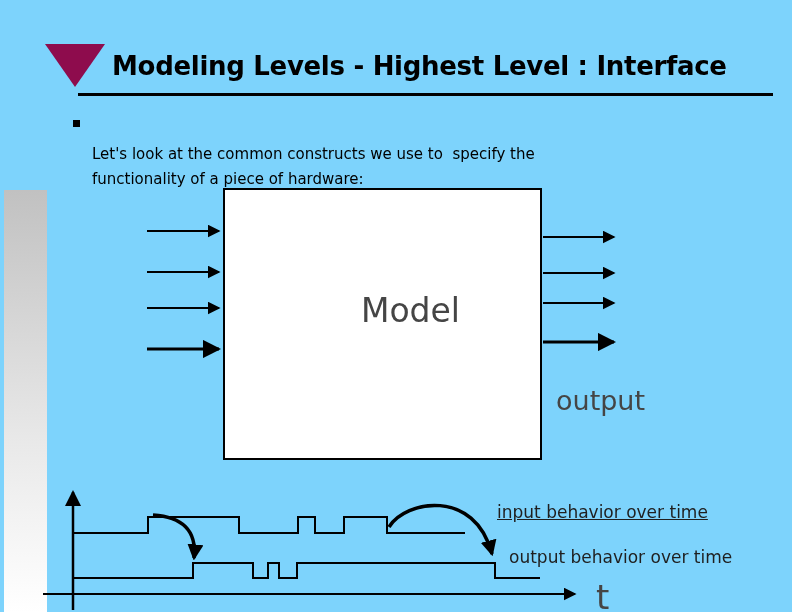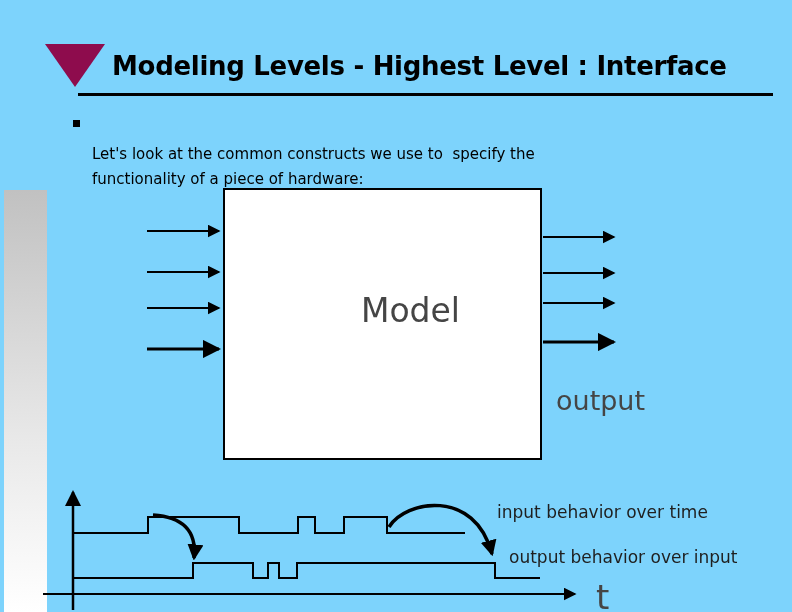--- a/index.html
+++ b/index.html
@@ -37,21 +37,21 @@
   }
   .model-box{
     left:223px;top:188px;width:319px;height:272px;box-sizing:border-box;
     border:2px solid var(--ink);background:#ffffff;
   }
   .model-label{left:223px;top:291px;width:319px;text-align:center;font-size:33px;color:var(--muted);margin-left:28px;}
   .io-label{font-size:27px;color:var(--muted);white-space:nowrap;}
   .inputs-label{left:117px;top:385px;}
   .outputs-label{left:556px;top:385px;}
   .caption{font-size:17px;color:var(--caption);white-space:nowrap;}
-  .input-caption{left:497px;top:502px;}
+  .input-caption{left:497px;top:502px;text-decoration:underline;}
   .output-caption{left:509px;top:547px;}
   .t-label{left:596px;top:577px;font-size:34px;color:var(--muted);}
   svg.overlay{left:0;top:0;pointer-events:none;}
   .ln{stroke:var(--ink);fill:none;}
   .sw2{stroke-width:2;}
   .sw25{stroke-width:2.5;}
   .sw3{stroke-width:2.8;}
   .arc{stroke:var(--ink);fill:none;stroke-width:3.5;}
   .mk{fill:var(--ink);}
 </style>
@@ -68,21 +68,21 @@
 
   <div class="abs bullet-square"></div>
   <div class="abs bullet-text">Let's look at the common constructs we use to  specify the
 functionality of a piece of hardware:</div>
 
   <div class="abs model-box"></div>
   <div class="abs model-label">Model</div>
   <div class="abs io-label outputs-label">output</div>
 
   <div class="abs caption input-caption">input behavior over time</div>
-  <div class="abs caption output-caption">output behavior over input</div>
+  <div class="abs caption output-caption">output behavior over time</div>
   <div class="abs t-label">t</div>
 
   <svg class="abs overlay" width="792" height="612" viewBox="0 0 792 612" xmlns="http://www.w3.org/2000/svg">
     <defs>
       <marker id="ah" viewBox="0 0 10 10" refX="8.8" refY="5" markerWidth="6.5" markerHeight="6.5" orient="auto-start-reverse">
         <path d="M0 0 L10 5 L0 10 z" class="mk"></path>
       </marker>
       <marker id="ahBig" viewBox="0 0 10 10" refX="8.5" refY="5" markerWidth="4.6" markerHeight="4.6" orient="auto-start-reverse">
         <path d="M0 0 L10 5 L0 10 z" class="mk"></path>
       </marker>

